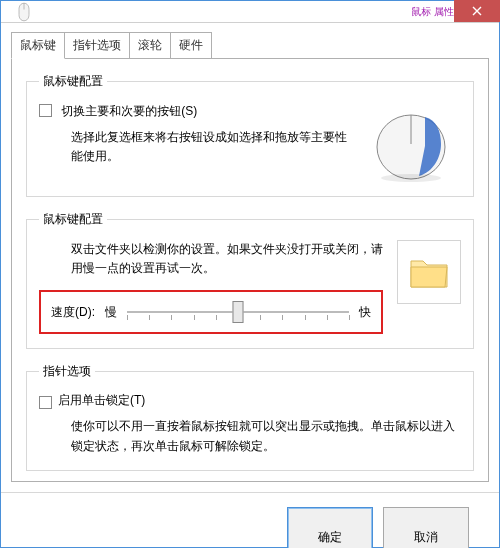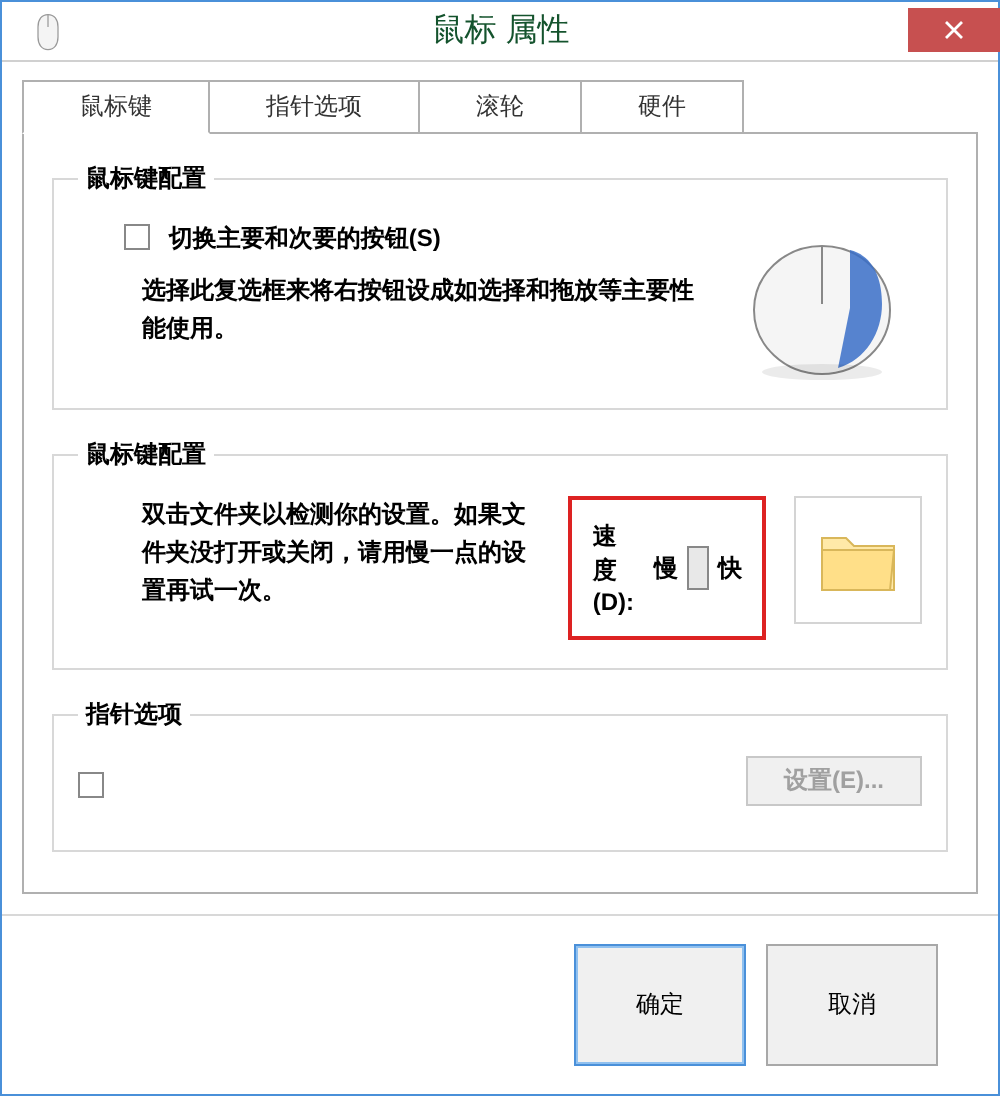--- a/index.html
+++ b/index.html
@@ -1,48 +1,48 @@
 <!DOCTYPE html>
 <html><head>
 <meta charset="utf-8">
 <style>
 * { box-sizing: border-box; margin: 0; padding: 0; font-family: "Microsoft YaHei", "SimSun", sans-serif; font-size: 12px; }
 body { background: #fff; width: 500px; height: 548px; overflow: hidden; }
 .window { width: 500px; height: 548px; background: #fff; border: 1px solid #4a90d9; display: flex; flex-direction: column; }
 .titlebar { height: 30px; background: #fff; border-bottom: 1px solid #d0d0d0; display: flex; align-items: center; position: relative; }
 .title-icon { width: 46px; display:flex; align-items:center; justify-content:center; height:100%; }
-.title-text { flex: 1; text-align: center; font-size: 16px; color: #14532d; }
+.title-text { flex: 1; text-align: right; font-size: 10px; color: #a21caf; }
 .close-btn { width: 46px; height: 22px; background: #c75050; color: #fff; display: flex; align-items: center; justify-content: center; margin-top:-1px; margin-right:-1px; font-size: 14px; }
 .body { flex: 1; padding: 8px 10px 10px 10px; display: flex; flex-direction: column; }
 .tabstrip { display: flex; position: relative; top: 1px; z-index: 2; }
-.tab { padding: 4px 28px; border: 1px solid #b0b0b0; background: #fff; border-bottom: 1px solid #b0b0b0; color:#333; }
+.tab { padding: 4px 8px; border: 1px solid #b0b0b0; background: #fff; border-bottom: 1px solid #b0b0b0; color:#333; }
 .tab.active { border-bottom: 1px solid #fff; font-weight: normal; }
 .tab + .tab { border-left: none; }
-.tabpanel { border: 1px solid #b0b0b0; flex: 1; padding: 14px 14px 10px 14px; display:flex; flex-direction:column; gap:14px;font-weight:bold; }
+.tabpanel { border: 1px solid #b0b0b0; flex: 1; padding: 14px 14px 10px 14px; display:flex; flex-direction:column; gap:14px; }
 fieldset { border: 1px solid #d8d8d8; padding: 12px 12px 14px 12px; position: relative; }
 legend { padding: 0 4px; color:#000; font-size:12px; }
 .cb { width: 13px; height: 13px; border: 1px solid #888; background: #fff; display:inline-block; margin-right:6px; position:relative; top:2px; }
 .desc { color:#000; line-height:1.6;margin-left:32px; }
 .mouse-img { width:100px; height:80px; }
 .speed-row { display:flex; align-items:center; gap:10px; border: 2px solid #d22; padding: 10px 10px; justify-content: center; }
 .slider { flex:1; display:flex; align-items:center; gap:8px; }
 .track { flex:1; height: 20px; position: relative; }
 .track-line { position:absolute; left:0; right:0; top:9px; height:2px; background:#bbb; }
 .tick { position:absolute; top:13px; width:1px; height:5px; background:#a4a4a4; }
 .thumb { position:absolute; top:-1px; width:11px; height:22px; background:#e8e8e8; border:1px solid #888; left:50%; transform:translateX(-50%); }
 .folder-box { width:64px; height:64px; border:1px solid #d4d4d4; display:flex; align-items:center; justify-content:center; }
 .settings-btn { padding: 3px 18px; border:1px solid #c8c8c8; background:#f0f0f0; color:#a0a0a0; margin-left:auto; }
 .footer { padding: 14px 12px; display:flex; justify-content:flex-end; gap:10px; border-top:1px solid #d8d8d8; }
 .btn { min-width: 86px; padding: 21px 0; text-align:center; border:1px solid #a8a8a8; background:#f0f0f0; }
 .btn.default { border:1px solid #4a90d9; box-shadow: inset 0 0 0 1px #8fc0ef; }
 .btn.disabled { color:#a0a0a0; }
 .fs-top-row{display:flex; gap:12px; align-items:flex-start;}
 .fs-left{flex:1;}
 .dbl-columns{display:flex; gap:14px;}
-.dbl-leftcol{flex:1; display:flex; flex-direction:row; gap:12px;}
+.dbl-leftcol{flex:1; display:flex; flex-direction:column; gap:12px;}
 </style>
 </head>
 <body>
 
 <div class="window">
   <div class="titlebar">
     <div class="title-icon">
       <svg width="20" height="20" viewBox="0 0 24 32">
         <path d="M12 2 C7 2 4 6 4 12 L4 20 C4 26 7 30 12 30 C17 30 20 26 20 20 L20 12 C20 6 17 2 12 2 Z" fill="#f4f4f4" stroke="#999" stroke-width="1"></path>
         <line x1="12" y1="2" x2="12" y2="12" stroke="#999" stroke-width="1"></line>
@@ -63,21 +63,21 @@
       <div class="tab">滚轮</div>
       <div class="tab">硬件</div>
     </div>
 
     <div class="tabpanel">
 
       <fieldset>
         <legend>鼠标键配置</legend>
         <div class="fs-top-row">
           <div class="fs-left">
-            <div style="margin-bottom:8px;margin-left:23px;">
+            <div style="margin-bottom:8px;">
               <span class="cb"></span>
               <span>切换主要和次要的按钮(S)</span>
             </div>
             <div class="desc">选择此复选框来将右按钮设成如选择和拖放等主要性能使用。</div>
           </div>
           <div class="mouse-img">
             <svg width="100" height="80" viewBox="0 0 100 80">
               <ellipse cx="50" cy="45" rx="34" ry="32" fill="#f5f5f5" stroke="#888"></ellipse>
               <path d="M50 13 L50 42" stroke="#888" stroke-width="1"></path>
               <path d="M64 15 C76 18 80 30 80 42 C80 56 72 70 58 74 L64 44 Z" fill="#3a6fc8" opacity="0.85"></path>
@@ -121,22 +121,23 @@
               <path d="M2 12 L38 12 L36 32 L2 32 Z" fill="#ffdf88" stroke="#d9b75a"></path>
             </svg>
           </div>
         </div>
       </fieldset>
 
       <fieldset>
         <legend>指针选项</legend>
         <div style="display:flex; align-items:center; margin-bottom:8px;">
           <span class="cb"></span>
-          <span class="settings-btn">设置(E)...</span>
+          <span>启用单击锁定(T)</span>
         </div>
+        <div class="desc">使你可以不用一直按着鼠标按钮就可以突出显示或拖拽。单击鼠标以进入锁定状态，再次单击鼠标可解除锁定。</div>
       </fieldset>
 
     </div>
   </div>
 
   <div class="footer">
     <div class="btn default">确定</div>
     <div class="btn">取消</div>
     <div class="btn disabled" style="width:18px; min-width:0; border-left:none; margin-left:-10px; border-top:none; border-bottom:none; border-right:none; background:transparent;"></div>
   </div>

